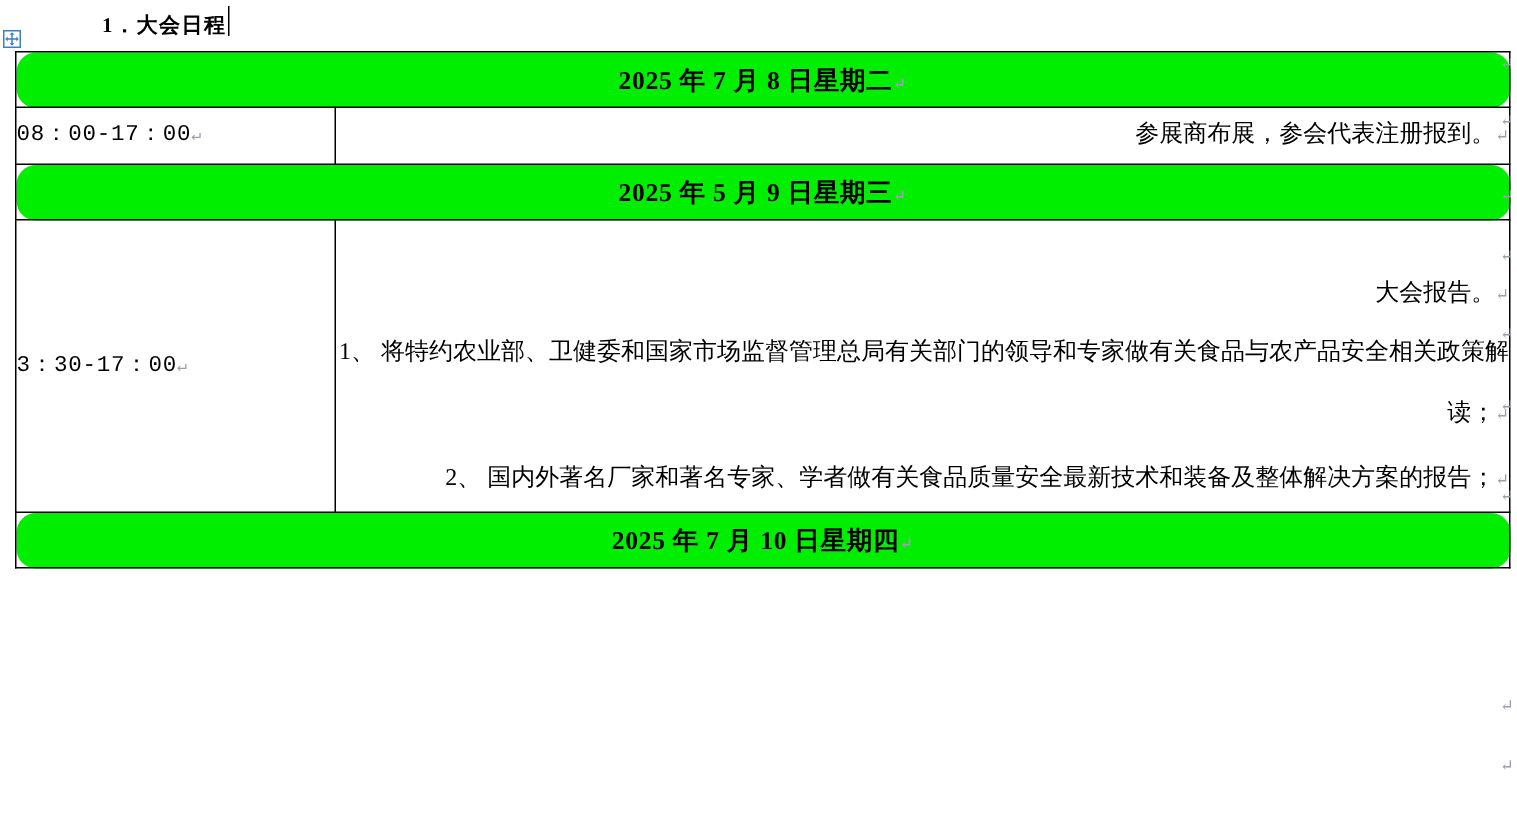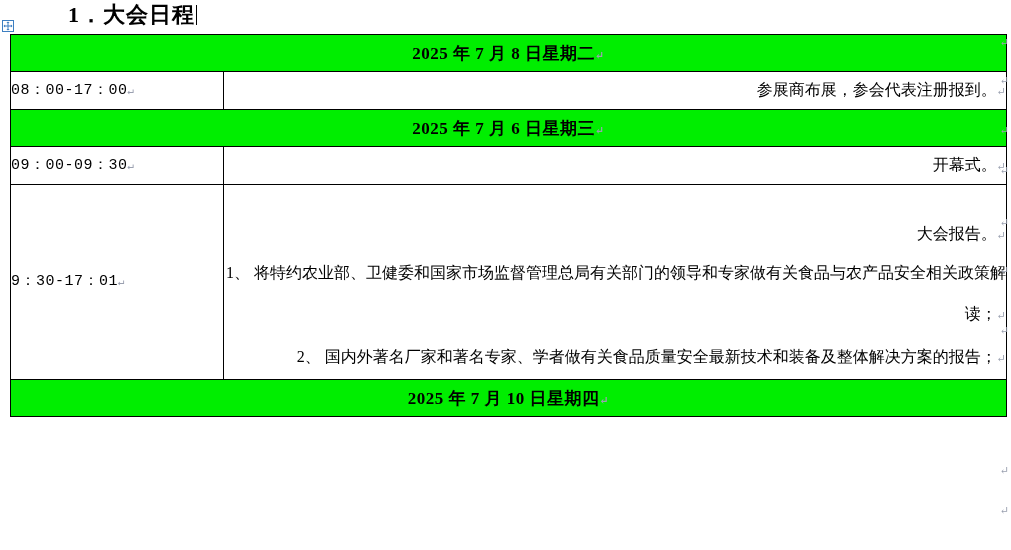--- a/index.html
+++ b/index.html
@@ -25,21 +25,21 @@
     position: absolute;
     left: 0;
     top: 0;
     width: 1011px;
     height: 30px;
     display: flex;
     align-items: center;
   }
   .heading-text {
     margin-left: 68px;
-    font-size: 22px;
+    font-size: 14px;
     font-weight: bold;
     letter-spacing: 1px;
     white-space: nowrap;
   }
   .caret {
     display: inline-block;
     width: 1px;
     height: 20px;
     background: #000;
     margin-left: 1px;
@@ -66,20 +66,21 @@
   .col-time { width: 213px; }
   .col-desc { width: 783px; }
 
   td.daybar {
     background: #00ee00;
     text-align: center;
     font-weight: bold;
     font-size: 17px;
     height: 36px;
     letter-spacing: 0.5px;
+    border-radius: 13px;
   }
   td.time {
     font-family: "Liberation Mono", "DejaVu Sans Mono", monospace;
     font-size: 15px;
     padding: 6px 0 6px 8px;
     vertical-align: top;
     letter-spacing: 0.5px;
     line-height: 28px;
   }
   td.time.middle { vertical-align: middle; font-family: Liberation Mono, monospace; }
@@ -159,30 +160,26 @@
         <tr>
           <td class="daybar" colspan="2"><span>2025 年 7 月 8 日星期二</span><span class="mark">↵</span></td>
         </tr>
 
         <tr class="row-h-38">
           <td class="time middle"><span>08：00-17：00</span><span class="mark">↵</span></td>
           <td class="desc middle"><span>参展商布展，参会代表注册报到。</span><span class="mark">↵</span></td>
         </tr>
 
         <tr>
-          <td class="daybar" colspan="2"><span>2025 年 7 月 6 日星期三</span><span class="mark">↵</span></td>
-        </tr>
-
-        <tr class="row-h-38">
-          <td class="time middle"><span>09：00-09：30</span><span class="mark">↵</span></td>
-          <td class="desc middle"><span>开幕式。</span><span class="mark">↵</span></td>
-        </tr>
-
-        <tr>
-          <td class="time"><span>9：30-17：01</span><span class="mark">↵</span></td>
+          <td class="daybar" colspan="2"><span>2025 年 5 月 9 日星期三</span><span class="mark">↵</span></td>
+        </tr>
+
+
+        <tr>
+          <td class="time"><span>3：30-17：00</span><span class="mark">↵</span></td>
           <td class="desc">
             <p class="desc-p first"><span>大会报告。</span><span class="mark">↵</span></p>
             <p class="desc-indent"><span>1、 将特约农业部、卫健委和国家市场监督管理总局有关部门的领导和专家做有关食品与农产品安全相关政策解读；</span><span class="mark">↵</span></p>
             <p class="desc-indent"><span>2、 国内外著名厂家和著名专家、学者做有关食品质量安全最新技术和装备及整体解决方案的报告；</span><span class="mark">↵</span></p>
           </td>
         </tr>
 
         <tr>
           <td class="daybar" colspan="2"><span>2025 年 7 月 10 日星期四</span><span class="mark">↵</span></td>
         </tr>

